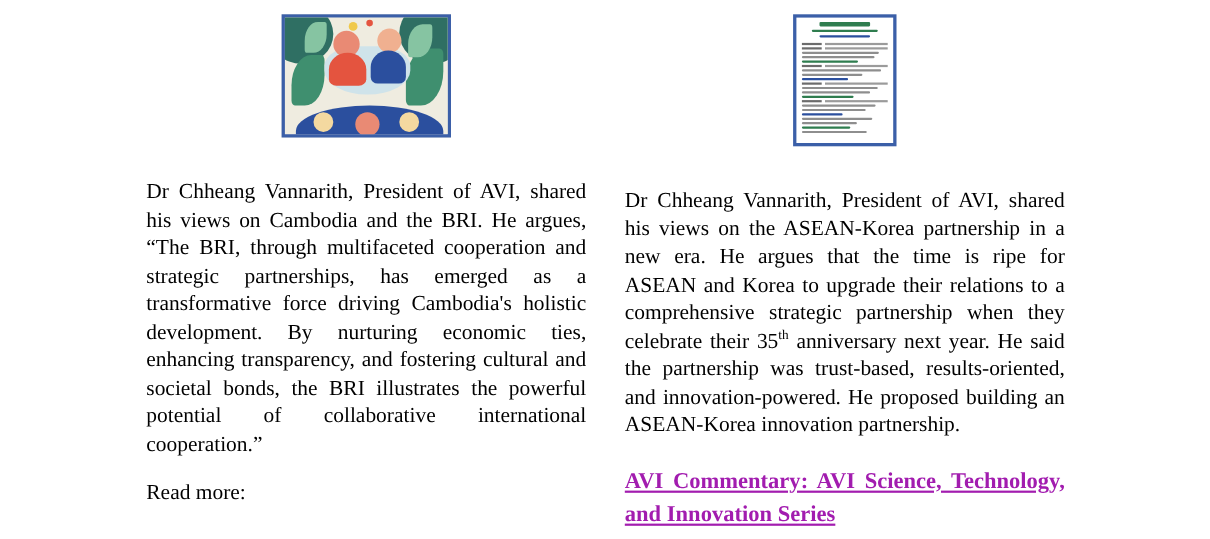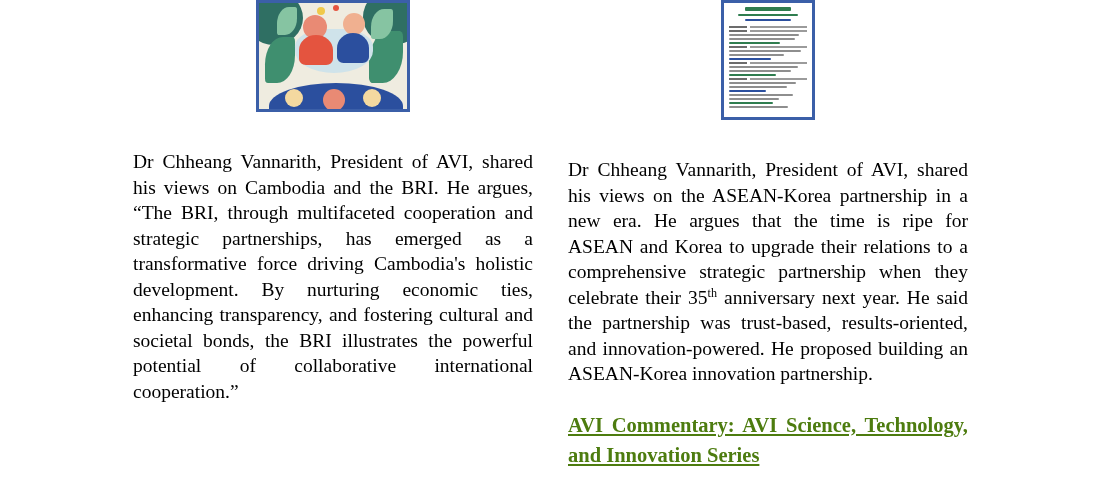--- a/index.html
+++ b/index.html
@@ -11,20 +11,21 @@
     width: 1100px;
     height: 490px;
     overflow: hidden;
     font-family: "Liberation Serif", serif;
     color: #000000;
   }
   .page {
     position: relative;
     width: 1100px;
     height: 356px;
+    margin-top: 13px;
   }
   .col {
     position: absolute;
     top: 0;
     width: 400px;
   }
   .col-left  { left: 133px; width: 400px; }
   .col-right { left: 568px; width: 400px; }
 
   
@@ -113,21 +114,21 @@
     text-decoration: underline;
     font-size: 19.5px;
     line-height: 25.5px;
     display: block;
     margin-top: 2px;
     word-break: break-all;
   }
   .headline-link {
     display: block;
     margin-top: 23px;
-    color: #4d7c0f;
+    color: #a21caf;
     text-decoration: underline;
     font-weight: bold;
     font-size: 20.5px;
     line-height: 30px;
     text-align: justify;
     text-justify: inter-word;
   }
   sup {
     font-size: 0.62em;
     vertical-align: super;
@@ -166,20 +167,21 @@
           <div class="blob" style="left:104px; bottom:2px; width:18px; height:18px; background:#f4d9a0;"></div>
 
           <div class="blob" style="left:58px; top:4px; width:8px; height:8px; background:#f0c94a;"></div>
           <div class="blob" style="left:74px; top:2px; width:6px; height:6px; background:#e4543f;"></div>
         </div>
       </div>
     </div>
 
     <p class="body-text">Dr Chheang Vannarith, President of AVI, shared his views on Cambodia and the BRI. He argues, “The BRI, through multifaceted cooperation and strategic partnerships, has emerged as a transformative force driving Cambodia's holistic development. By nurturing economic ties, enhancing transparency, and fostering cultural and societal bonds, the BRI illustrates the powerful potential of collaborative international cooperation.”</p>
 
+    <p class="read-more">Read more:</p>
 
   </div>
 
   <div class="col col-right">
 
     <div class="thumb-wrap">
       <div class="thumb-right">
         <div>
           <div class="doc-head"></div>
           <div class="doc-line green" style="width:78%; margin:0 auto 3px auto;"></div>

